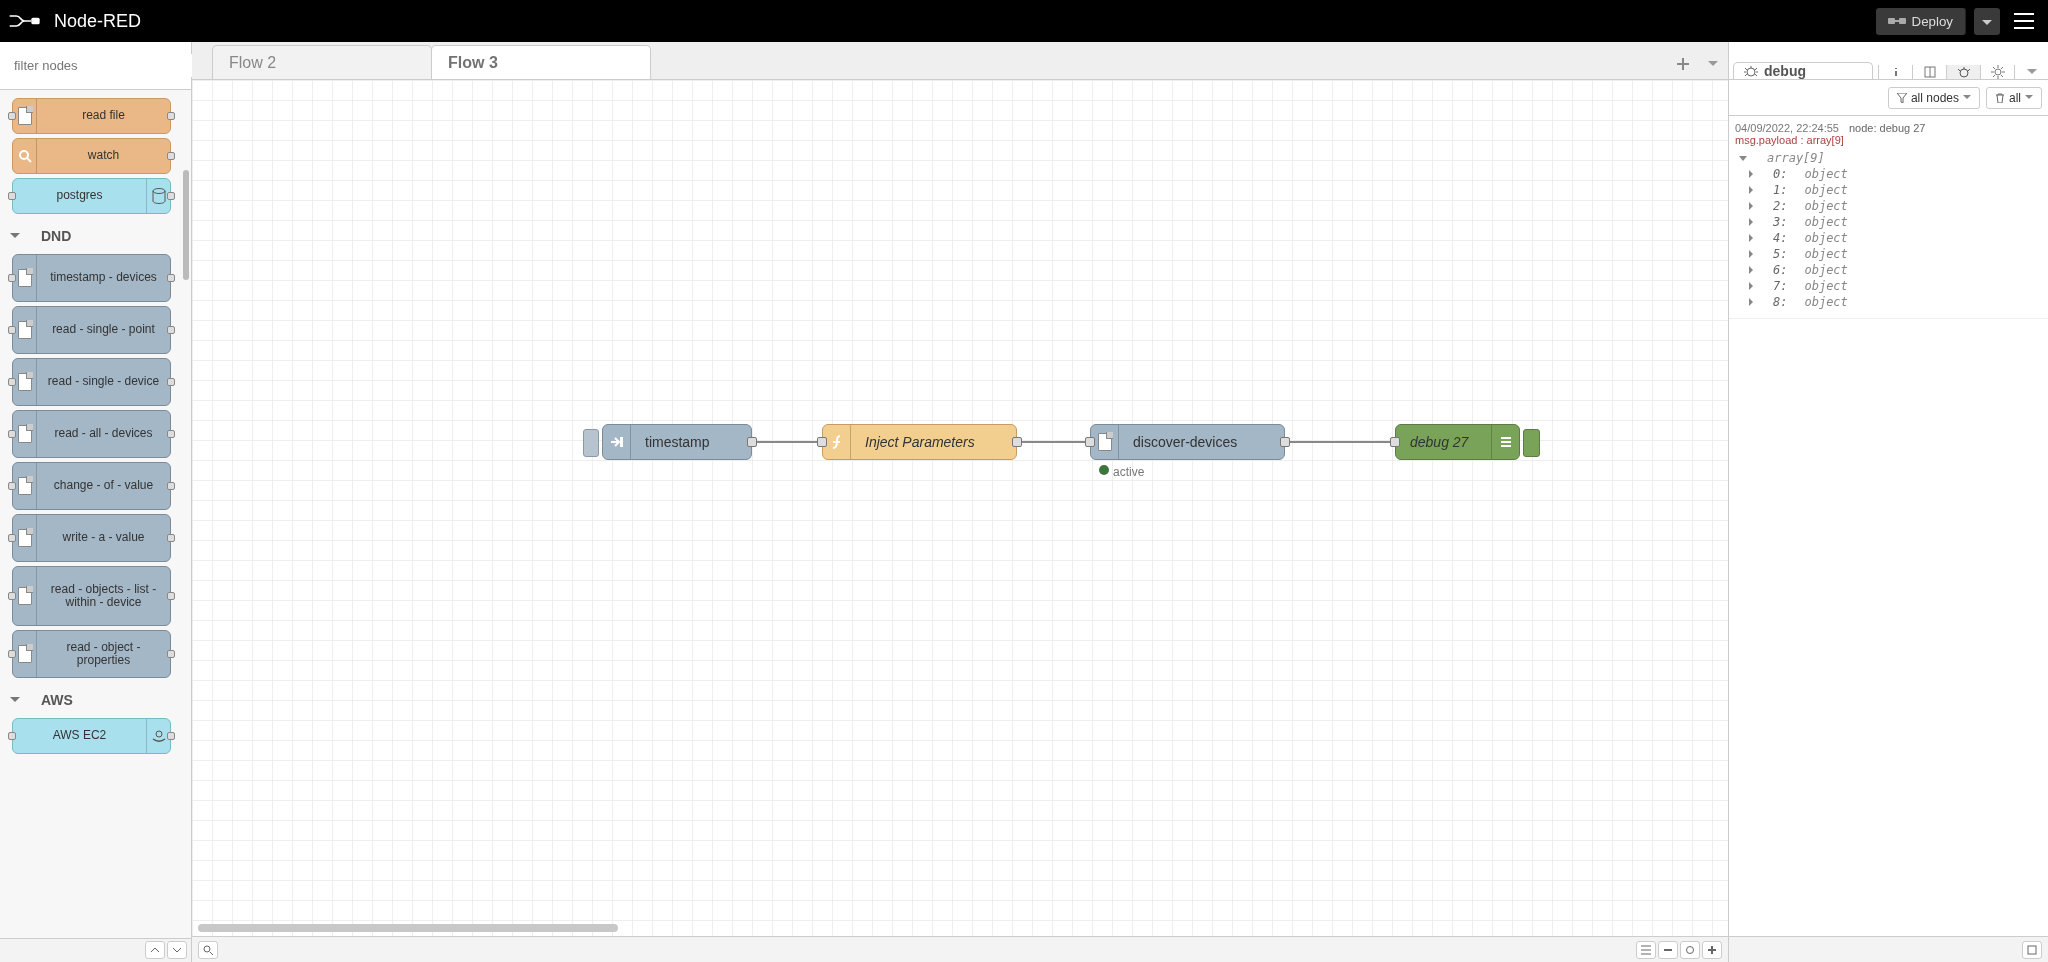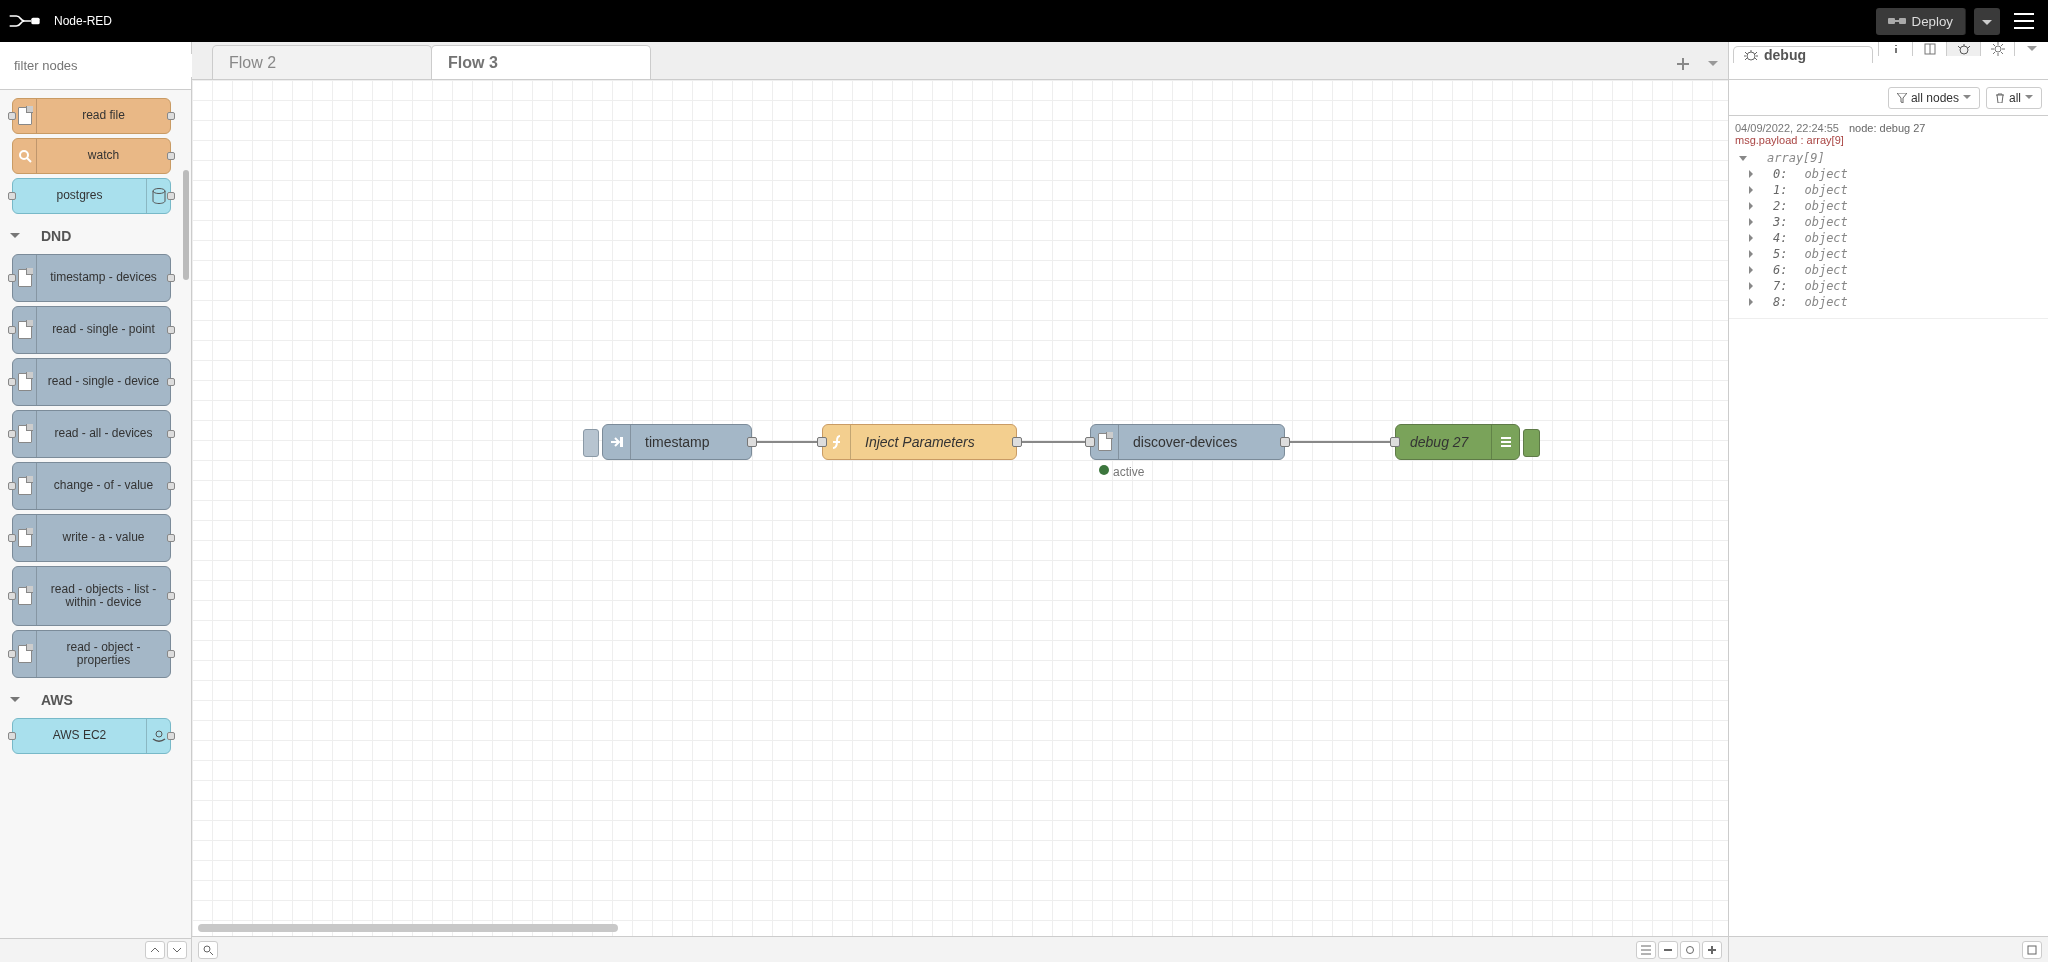--- a/index.html
+++ b/index.html
@@ -25,21 +25,21 @@
     --text:#333;
     --muted:#888;
     --debug-msg:#a94442;
     --debug-type:#888;
     --mono:ui-monospace,Menlo,Consolas,monospace;
   }
   *{box-sizing:border-box;}
   html,body{margin:0;padding:0;height:100%;width:100%;font-family:Helvetica,Arial,sans-serif;font-size:13px;color:var(--text);}
   
   #header{height:42px;background:var(--header-bg);color:var(--header-fg);display:flex;align-items:center;padding:0 8px;gap:8px;}
-  #header .brand{display:flex;align-items:center;gap:6px;font-size:12px;}
+  #header .brand{display:flex;align-items:center;gap:6px;font-size:18px;}
   #header .brand svg{height:20px;}
   #header .spacer{flex:1;}
   .deploy-btn{display:flex;align-items:center;gap:6px;background:#3a3a3a;color:#ddd;padding:6px 12px;border-radius:3px;border:none;cursor:pointer;border-right:1px solid #222;}
   .deploy-caret{background:#3a3a3a;color:#ddd;padding:6px 8px;border-radius:3px;border:none;cursor:pointer;}
   .hamburger{background:none;border:none;color:#fff;padding:6px;cursor:pointer;}
   .hamburger svg,.deploy-btn svg{display:block;}
 
   
   #main{position:absolute;top:42px;left:0;right:0;bottom:0;display:flex;}
   
@@ -92,21 +92,21 @@
   .status-dot{position:absolute;left:8px;bottom:-16px;width:10px;height:10px;border-radius:50%;}
   .status-text{position:absolute;left:22px;bottom:-20px;font-size:12px;color:#777;}
 
   #ws-footer{height:26px;border-top:1px solid var(--panel-border);background:#f3f3f3;display:flex;align-items:center;padding:0 6px;gap:6px;position:relative;}
   #ws-footer .hscroll{position:absolute;left:6px;right:100px;top:-13px;height:10px;}
   #ws-footer .hscroll .thumb{height:8px;width:420px;background:#c8c8c8;border-radius:4px;}
   #ws-footer .right-ctrls{margin-left:auto;display:flex;gap:2px;}
 
   
   #sidebar{width:320px;border-left:1px solid var(--panel-border);display:flex;flex-direction:column;background:#fff;}
-  #sidebar .sb-tabs{height:38px;border-bottom:1px solid var(--panel-border);display:flex;align-items:flex-start;}
+  #sidebar .sb-tabs{height:38px;border-bottom:1px solid var(--panel-border);display:flex;align-items:flex-end;}
   .sb-tab-main{flex:1;max-width:140px;border:1px solid var(--panel-border);border-bottom:none;border-radius:5px 5px 0 0;margin:4px 0 0 4px;padding:0 10px;display:flex;align-items:center;gap:6px;background:#fff;font-size:14px;color:#555;font-weight:600;}
   .sb-icons{margin-left:auto;display:flex;}
   .sb-ico{width:34px;border-left:1px solid var(--panel-border);display:flex;align-items:center;justify-content:center;color:#777;cursor:pointer;}
   .sb-ico.active{background:#efefef;}
 
   #sidebar .filters{height:36px;border-bottom:1px solid var(--panel-border);display:flex;align-items:center;justify-content:flex-end;gap:6px;padding:0 6px;}
   .drop-btn{border:1px solid #ccc;border-radius:3px;background:#fff;padding:3px 8px;display:flex;align-items:center;gap:4px;font-size:12px;cursor:pointer;}
 
   #debug-messages{flex:1;overflow:auto;font-size:12px;padding:2px 0;}
   .dbg-entry{border-bottom:1px solid #eee;padding:4px 6px 8px 6px;}

